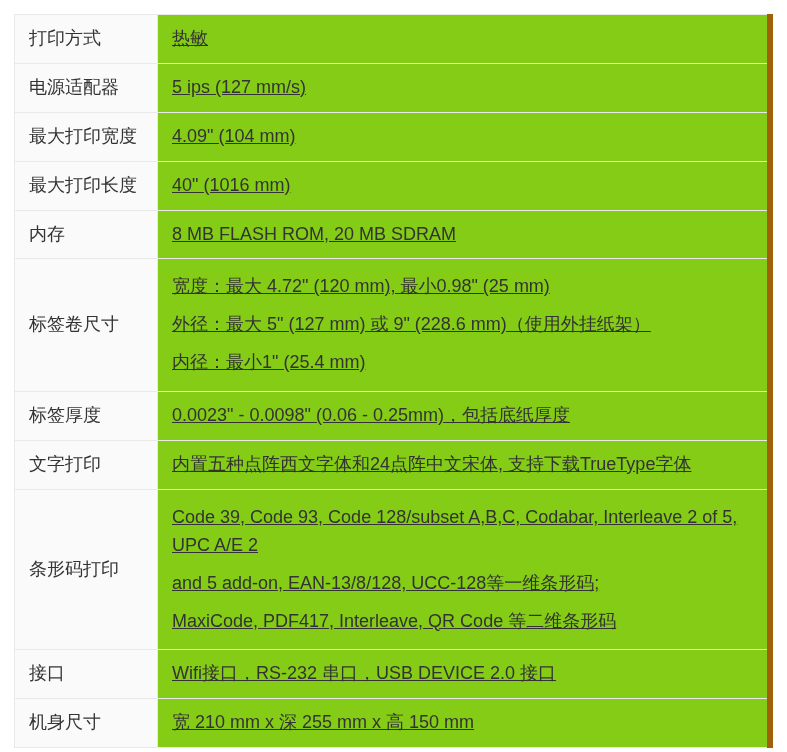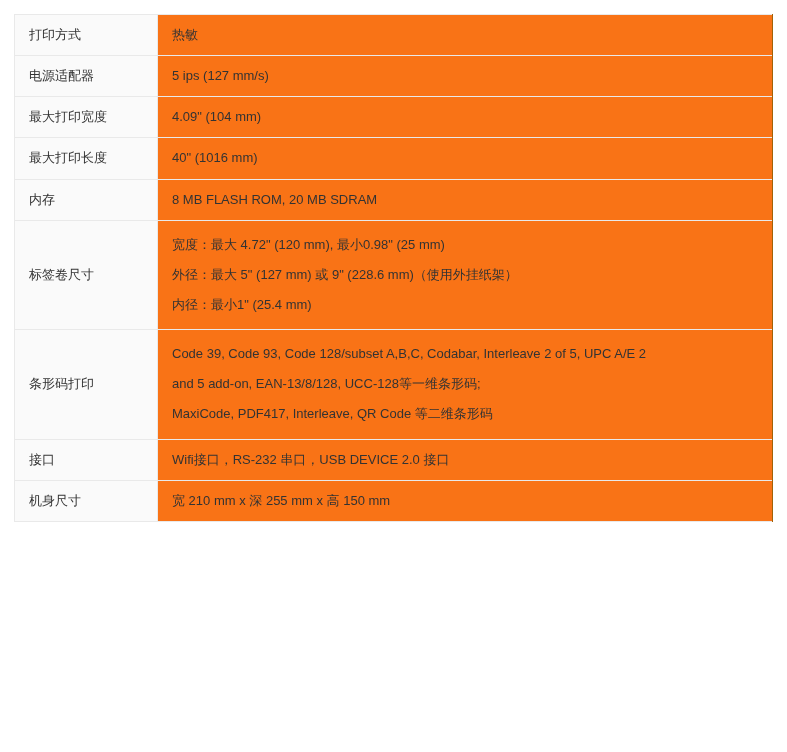--- a/index.html
+++ b/index.html
@@ -27,34 +27,35 @@
   table.spec-table tr {
     border-bottom: 1px solid #e9e9e9;
   }
   table.spec-table tr:first-child {
     border-top: 1px solid #e9e9e9;
   }
   table.spec-table td {
     padding: 9px 10px 9px 14px;
     vertical-align: middle;
     line-height: 1.55;
-    font-size: 13px;
+    font-size: 18px;
     color: #333333;
   }
   td.label-cell {
     width: 118px;
     background: #fafafa;
     border-right: 1px solid #e9e9e9;
     border-left: 1px solid #e9e9e9;
     color: #333333;
     white-space: nowrap;
   }
   td.value-cell {
-    border-right: 1px solid #a16207;
-    background: #f97316;
+    border-right: 6px solid #a16207;
+    background: #84cc16;
+    text-decoration: underline;
   }
   .value-line {
     display: block;
     padding: 1px 0;
   }
   .multi .value-line {
     padding: 5px 0;
   }
 </style>
 </head>
@@ -95,20 +96,32 @@
         </tr>
         <tr>
           <td class="label-cell">标签卷尺寸</td>
           <td class="value-cell multi">
             <span class="value-line">宽度：最大 4.72" (120 mm), 最小0.98" (25 mm)</span>
             <span class="value-line">外径：最大 5" (127 mm) 或 9" (228.6 mm)（使用外挂纸架）</span>
             <span class="value-line">内径：最小1" (25.4 mm)</span>
           </td>
         </tr>
         <tr>
+          <td class="label-cell">标签厚度</td>
+          <td class="value-cell">
+            <span class="value-line">0.0023" - 0.0098" (0.06 - 0.25mm)，包括底纸厚度</span>
+          </td>
+        </tr>
+        <tr>
+          <td class="label-cell">文字打印</td>
+          <td class="value-cell">
+            <span class="value-line">内置五种点阵西文字体和24点阵中文宋体, 支持下载TrueType字体</span>
+          </td>
+        </tr>
+        <tr>
           <td class="label-cell">条形码打印</td>
           <td class="value-cell multi">
             <span class="value-line">Code 39, Code 93, Code 128/subset A,B,C, Codabar, Interleave 2 of 5, UPC A/E 2</span>
             <span class="value-line">and 5 add-on, EAN-13/8/128, UCC-128等一维条形码;</span>
             <span class="value-line">MaxiCode, PDF417, Interleave, QR Code 等二维条形码</span>
           </td>
         </tr>
         <tr>
           <td class="label-cell">接口</td>
           <td class="value-cell">

